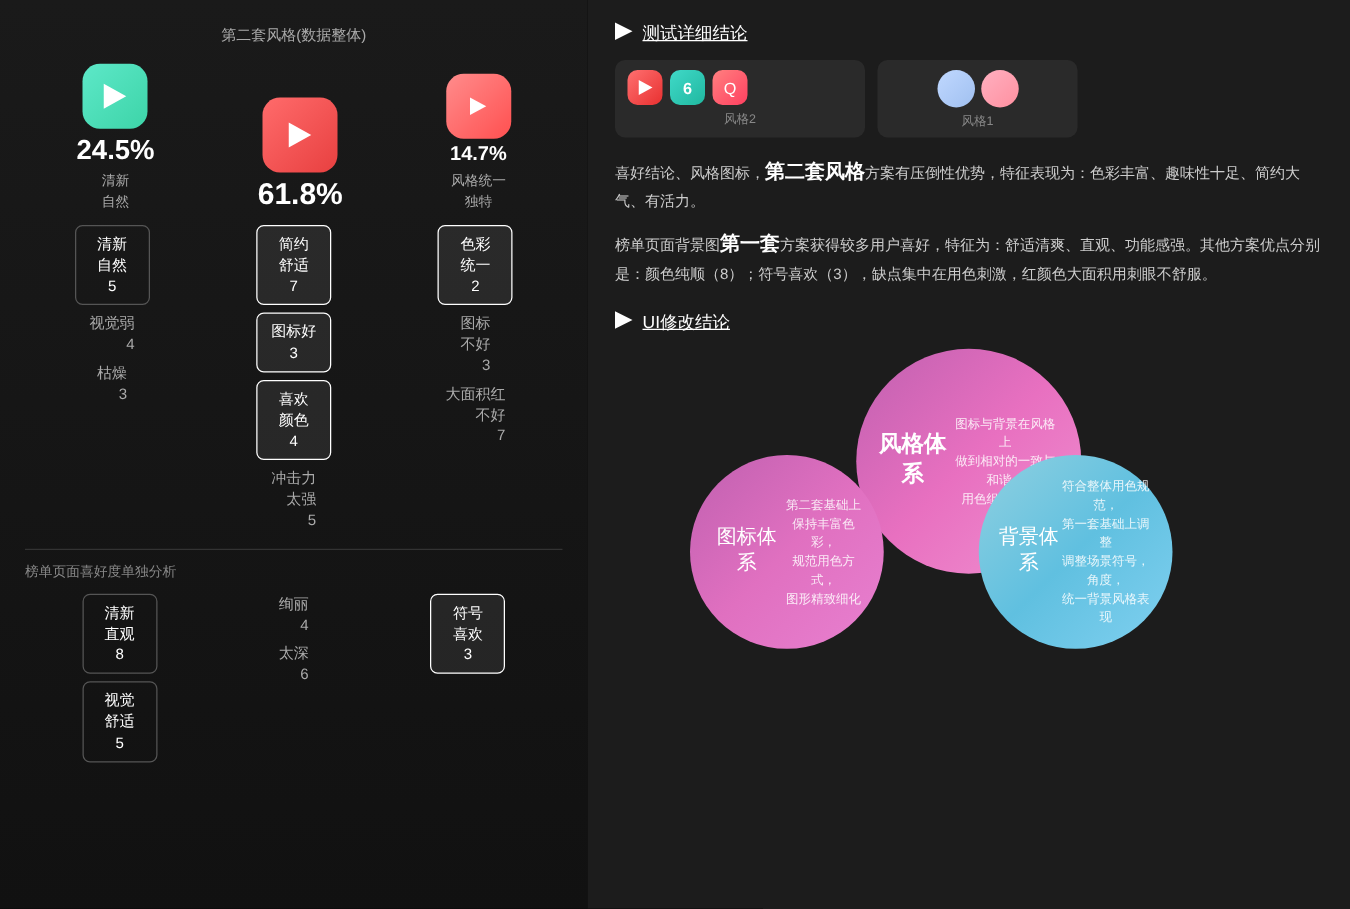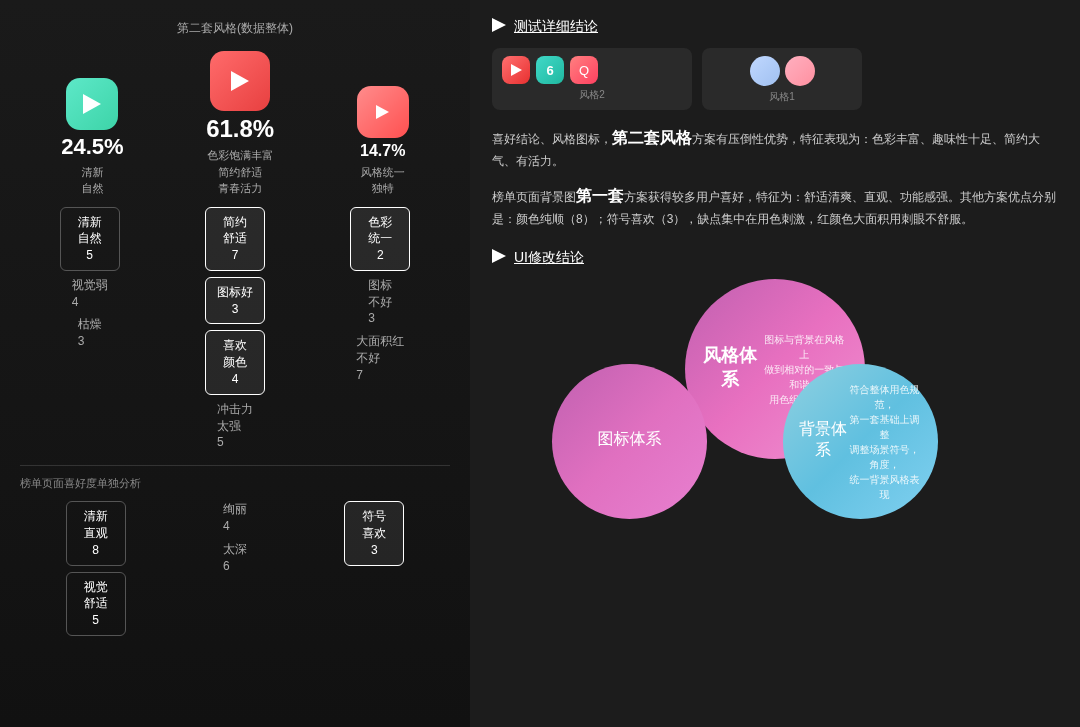--- a/index.html
+++ b/index.html
@@ -114,21 +114,21 @@
       font-size: 12px;
       line-height: 1.4;
       color: #fff;
       min-width: 60px;
     }
     .tag-box.highlight {
       border-color: #fff;
       background: rgba(255,255,255,0.08);
     }
     .tag-plain {
-      text-align: left;
+      text-align: right;
       font-size: 12px;
       color: #aaa;
       line-height: 1.4;
     }
 
     .divider {
       height: 1px;
       background: #333;
       margin: 14px 0 10px 0;
     }
@@ -314,21 +314,20 @@
       </div>
       <div class="pct-large">24.5%</div>
       <div class="desc-text">清新<br>自然</div>
     </div>
 
     <div class="icon-col">
       <div class="app-icon icon-red" style="width:60px;height:60px;">
         <div class="play-triangle"></div>
       </div>
       <div class="pct-medium">61.8%</div>
-      <div class="desc-text">色彩饱满丰富<br>简约舒适<br>青春活力</div>
     </div>
 
     <div class="icon-col">
       <div class="app-icon icon-pink">
         <div class="play-triangle-small"></div>
       </div>
       <div class="pct-small">14.7%</div>
       <div class="desc-text">风格统一<br>独特</div>
     </div>
   </div>
@@ -424,20 +423,21 @@
 
     <div class="circles-container">
 
       <div class="circle-big circle-top">
         <div class="circle-title">风格体系</div>
         <div class="circle-desc">图标与背景在风格上<br>做到相对的一致与和谐，<br>用色组合规范化</div>
       </div>
 
       <div class="circle-big circle-bottom-left">
         <div class="circle-title-sm">图标体系</div>
+        <div class="circle-desc">第二套基础上<br>保持丰富色彩，<br>规范用色方式，<br>图形精致细化</div>
       </div>
 
       <div class="circle-big circle-bottom-right">
         <div class="circle-title-sm">背景体系</div>
         <div class="circle-desc">符合整体用色规范，<br>第一套基础上调整<br>调整场景符号，角度，<br>统一背景风格表现</div>
       </div>
     </div>
   </div>
 </div>
 

